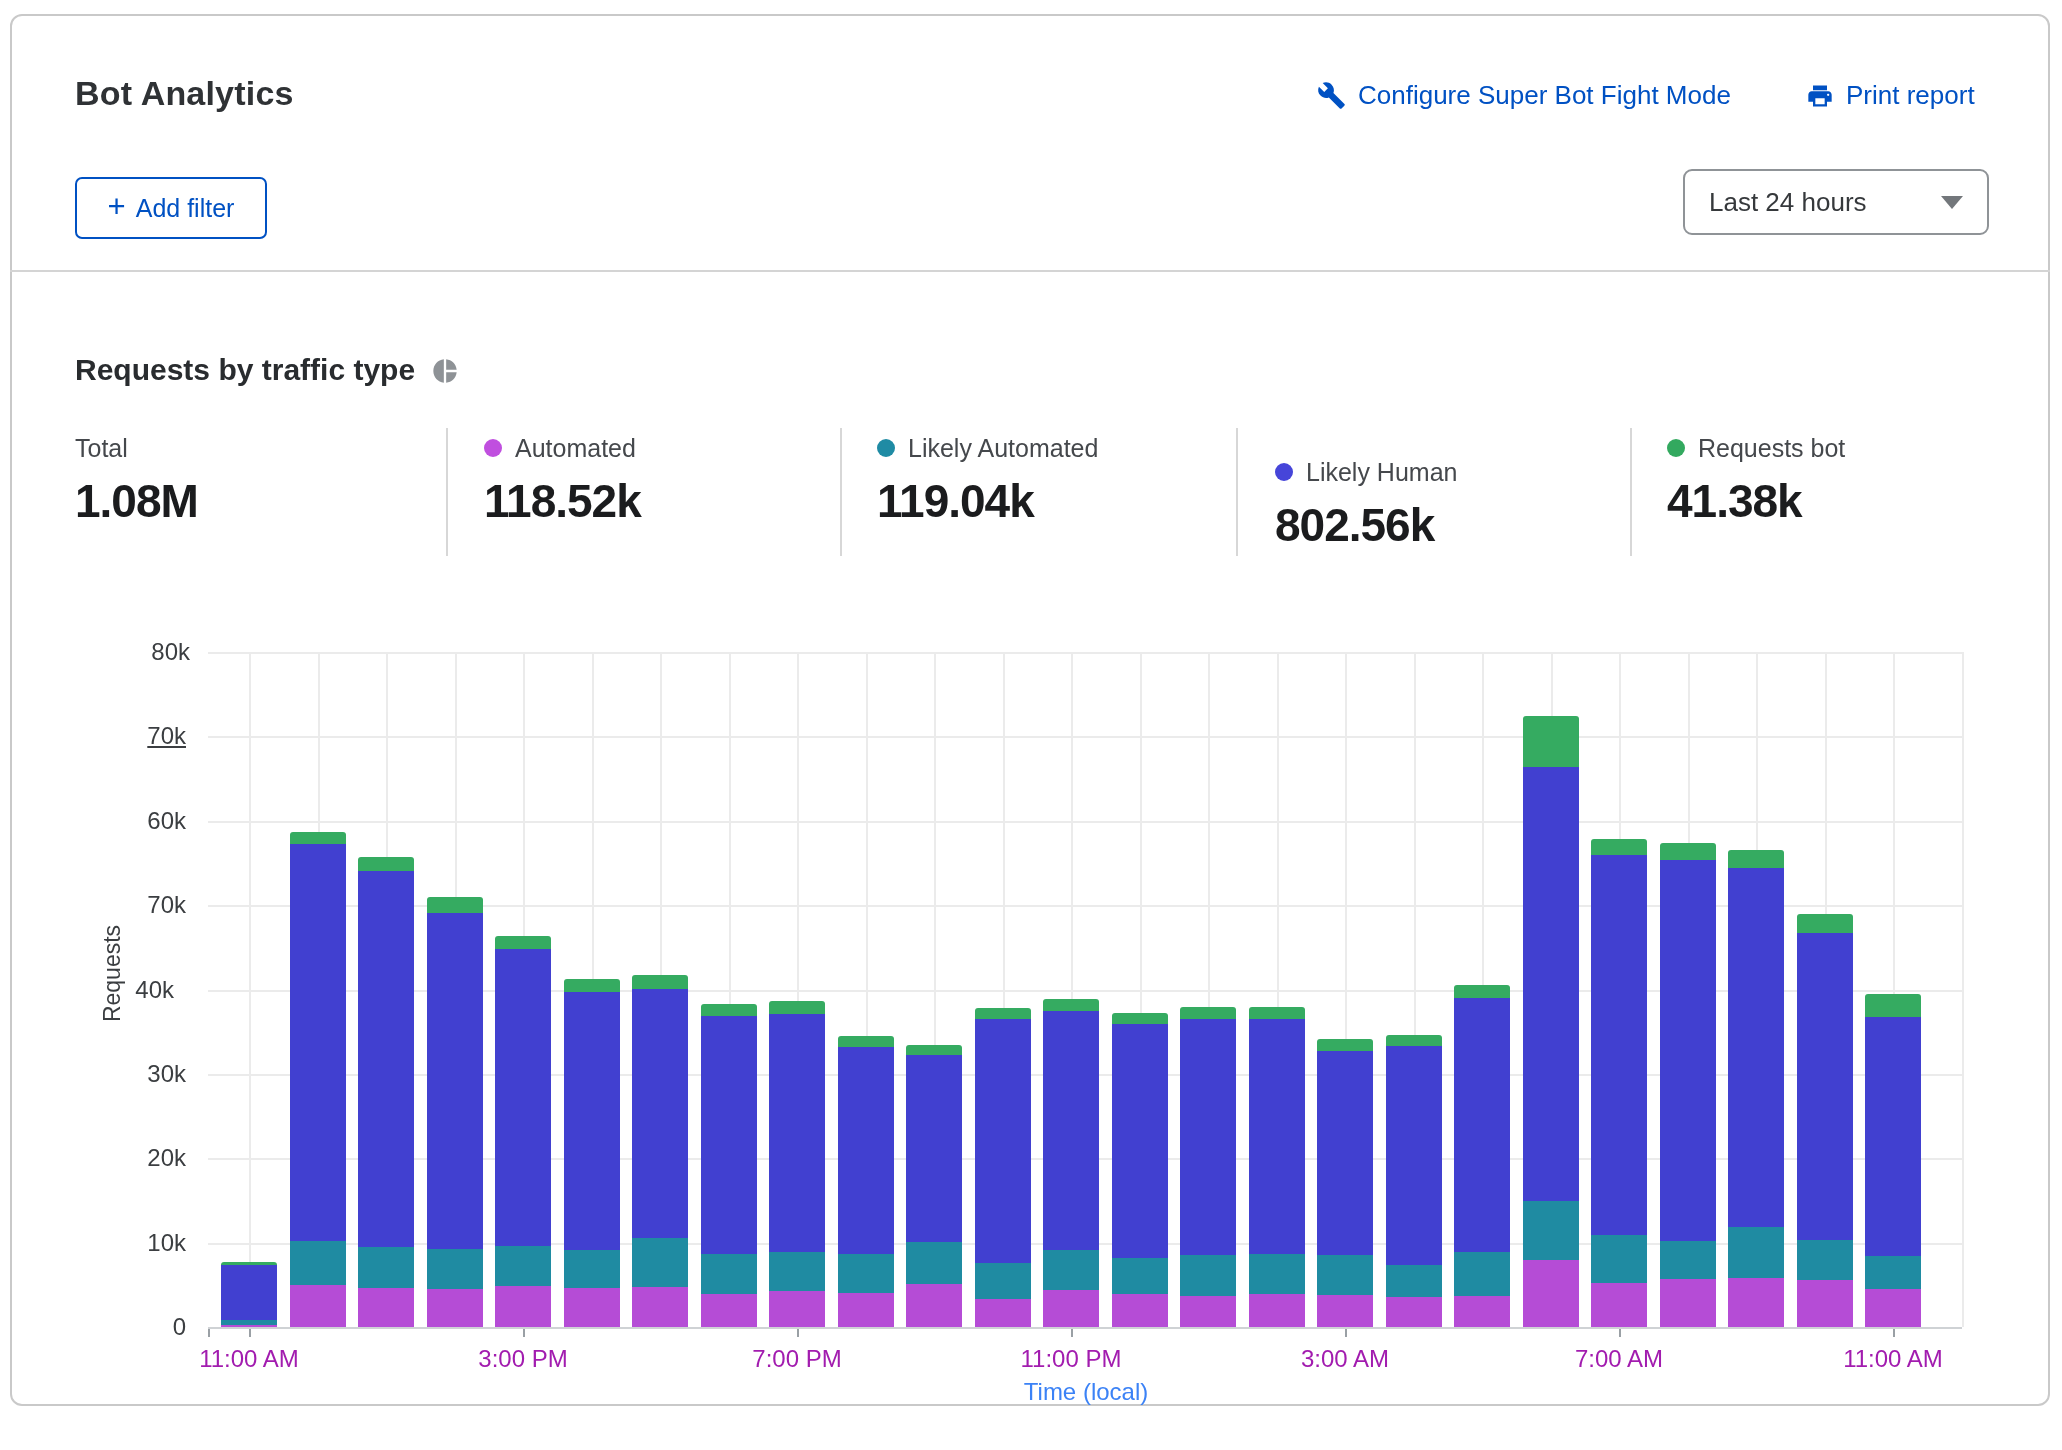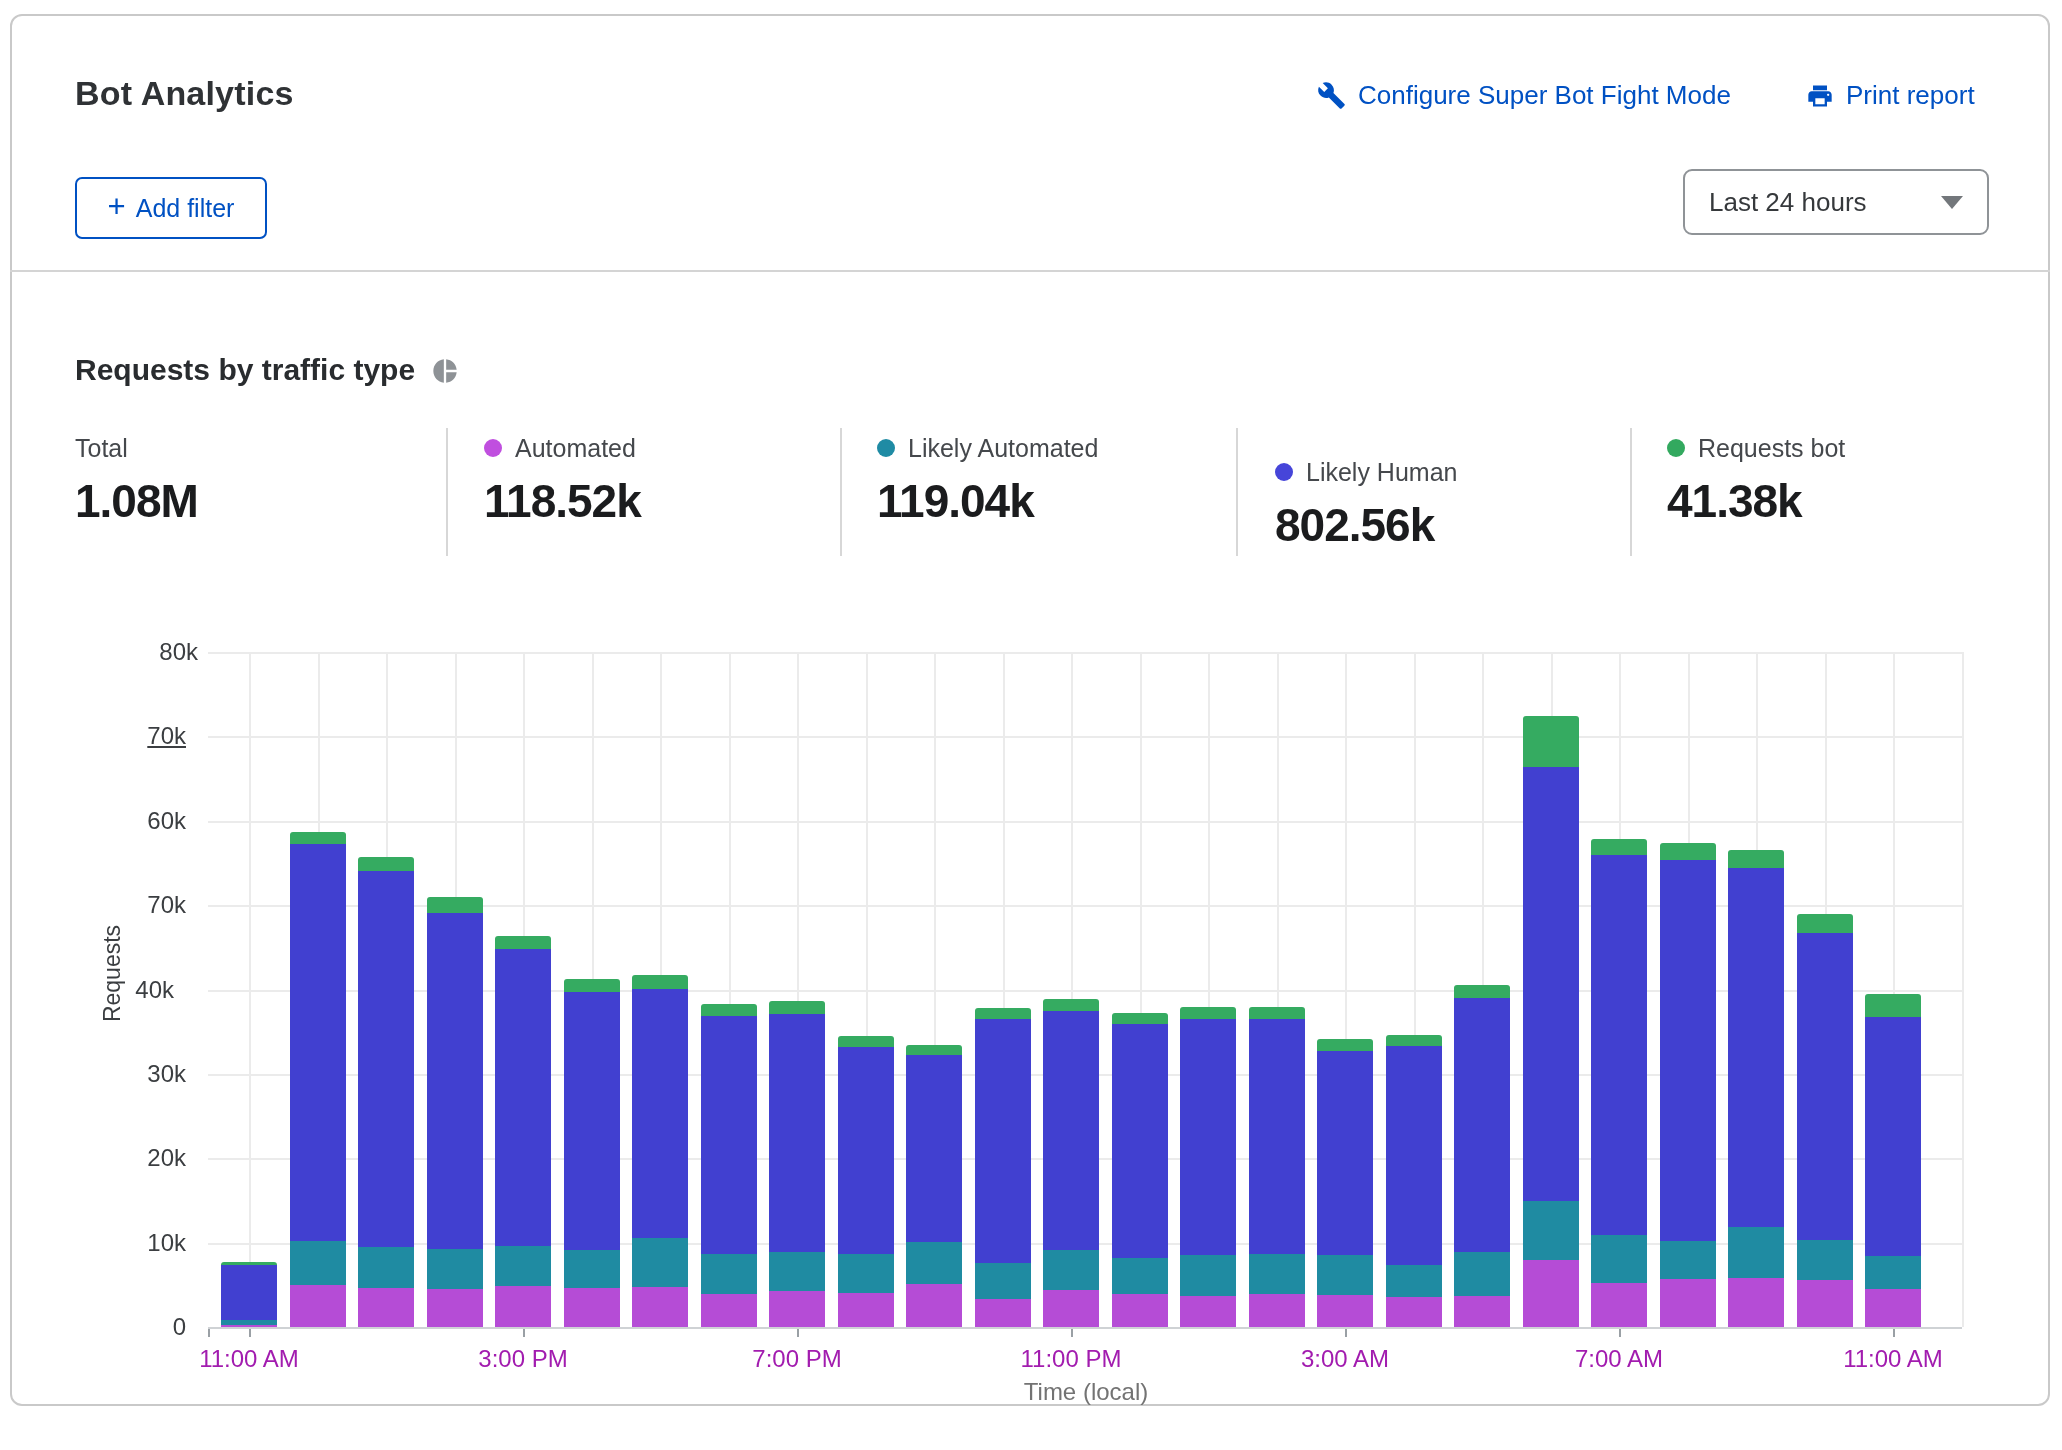--- a/index.html
+++ b/index.html
@@ -26,21 +26,21 @@
   #chart-area{position:absolute;left:208px;top:652px;width:1754px;height:675px;}
   .hgrid{position:absolute;left:0;width:100%;height:0;border-top:2px solid #ebebeb;}
   .hgrid.zero{border-top:2px solid #cfd2d5;z-index:3;}
   .vgrid{position:absolute;top:0;width:0;height:675px;border-left:2px solid #ebebeb;}
   .bar{position:absolute;bottom:0;width:56px;display:flex;flex-direction:column-reverse;border-radius:3px 3px 0 0;overflow:hidden;z-index:2;}
   .seg{width:100%;}
   .xtick{position:absolute;top:675px;width:2px;height:10px;background:#9aa0a5;}
   .ylab{position:absolute;width:70px;text-align:right;font-size:24px;color:#3b3e41;line-height:28px;}
   .xlab{position:absolute;top:1345px;font-size:24px;color:#a21caf;transform:translateX(-50%);white-space:nowrap;}
   .ylabel-rot{position:absolute;left:52px;top:960px;font-size:23px;color:#3b3e41;transform:rotate(-90deg);transform-origin:center;width:120px;text-align:center;}
-  .xlabel-title{position:absolute;left:1086px;top:1378px;transform:translateX(-50%);font-size:24px;color:#737373;}
+  .xlabel-title{position:absolute;left:1086px;top:1378px;transform:translateX(-50%);font-size:24px;color:#3b82f6;}
 </style>
 </head>
 <body>
 
 <div class="card"></div>
 
 <div class="page-title">Bot Analytics</div>
 
 <div class="hlink" style="left:1317px;">
   <svg width="29" height="29" viewBox="0 0 24 24">
@@ -313,21 +313,21 @@
   </div>
 <div id="axis-labels">
     <div class="ylab" style="left: 116px; top: 1313px;">0</div>
     <div class="ylab" style="left: 116px; top: 1228.62px;">10k</div>
     <div class="ylab" style="left: 116px; top: 1144.25px;">20k</div>
     <div class="ylab" style="left: 116px; top: 1059.88px;">30k</div>
     <div class="ylab" style="left: 104px; top: 975.5px;">40k</div>
     <div class="ylab" style="left: 116px; top: 891.125px;">70k</div>
     <div class="ylab" style="left: 116px; top: 806.75px;">60k</div>
     <div class="ylab" style="left: 116px; top: 722.375px; text-decoration: underline;">70k</div>
-    <div class="ylab" style="left: 128px; top: 638px; text-align: right;">80k</div>
+    <div class="ylab" style="left: 120px; top: 638px; text-align: right;">80k</div>
     <div class="xlab" style="left: 249px;">11:00 AM</div>
     <div class="xlab" style="left: 523px;">3:00 PM</div>
     <div class="xlab" style="left: 797px;">7:00 PM</div>
     <div class="xlab" style="left: 1071px;">11:00 PM</div>
     <div class="xlab" style="left: 1345px;">3:00 AM</div>
     <div class="xlab" style="left: 1619px;">7:00 AM</div>
     <div class="xlab" style="left: 1893px;">11:00 AM</div>
   </div>
 <div class="ylabel-rot">Requests</div>
 <div class="xlabel-title">Time (local)</div>

